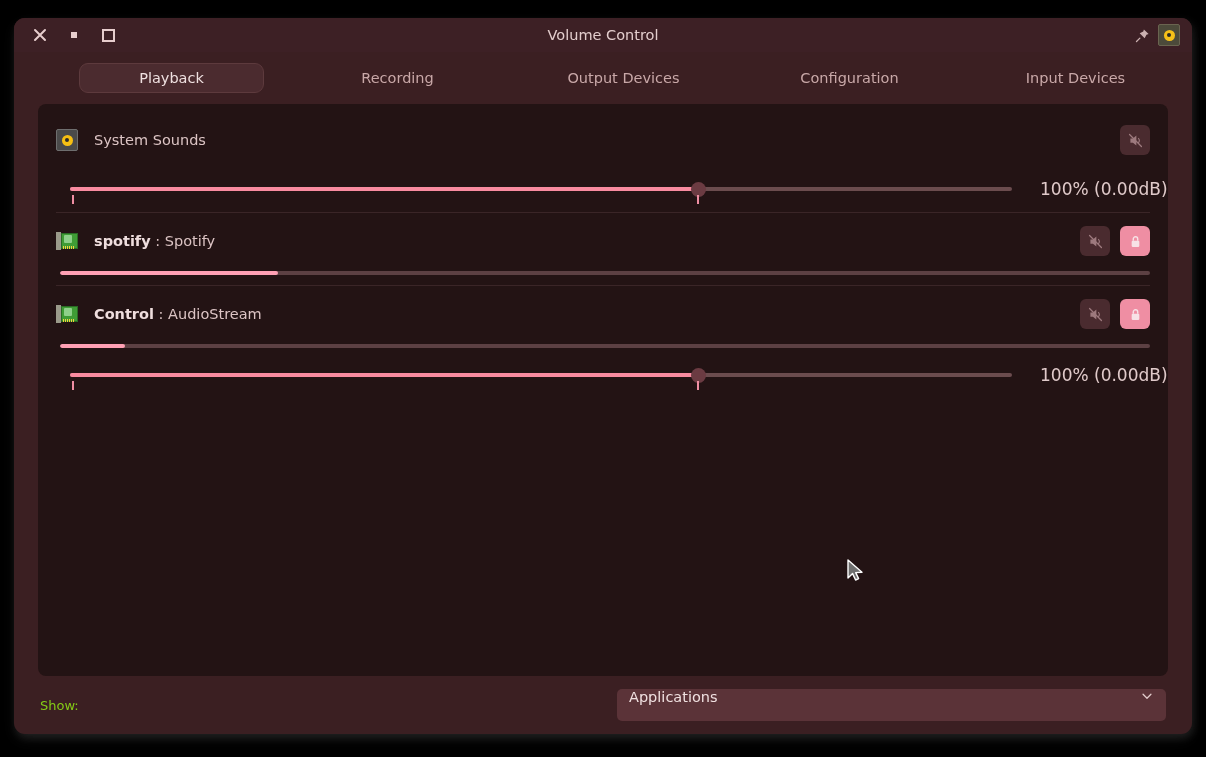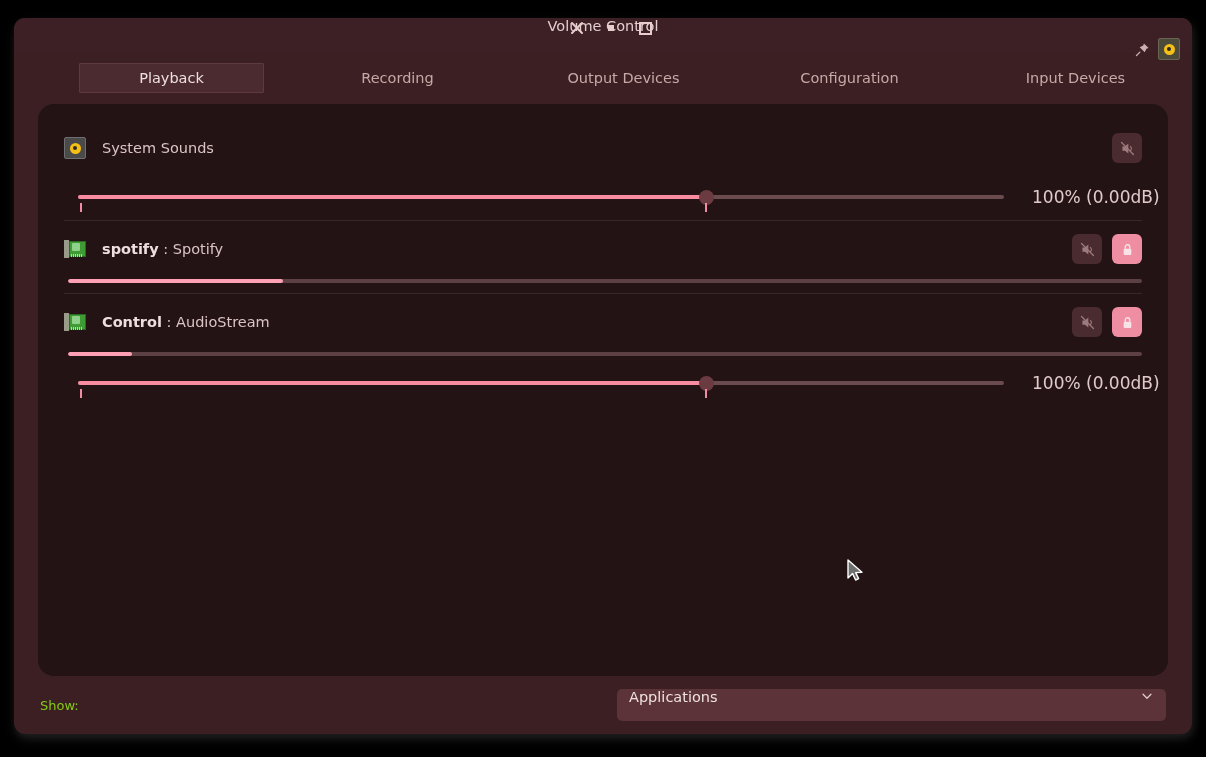--- a/index.html
+++ b/index.html
@@ -36,21 +36,20 @@
   }
 
   
   .titlebar {
     position: relative;
     height: 34px;
     min-height: 34px;
     background: #3d2025;
     display: flex;
     align-items: center;
-    flex-direction: column;
   }
   .tb-left {
     display: flex;
     align-items: center;
     gap: 14px;
     padding-left: 16px;
   }
   .tb-btn {
     width: 20px;
     height: 20px;
@@ -122,38 +121,38 @@
   }
   .tab {
     flex: 1;
     height: 30px;
     display: flex;
     align-items: center;
     justify-content: center;
     font-size: 14.5px;
     color: #c9a8a8;
     cursor: pointer;
-    border-radius: 1px;
+    border-radius: 9px;
     border: 1px solid transparent;
     box-sizing: border-box;
     margin-left: 41px;
   }
   .tab.active {
     background: #4b2b2f;
     border: 1px solid #5d3a3d;
     color: #efe0e0;
   }
 
   
   .content {
     margin: 0 24px;
     flex: 1;
     background: #231314;
-    border-radius: 16px;
-    padding: 8px;
+    border-radius: 8px;
+    padding: 0;
     overflow: hidden;
     position: relative;
   }
 
   .streams {
     padding: 14px 18px 0 18px;
   }
 
   .stream {
     position: relative;

